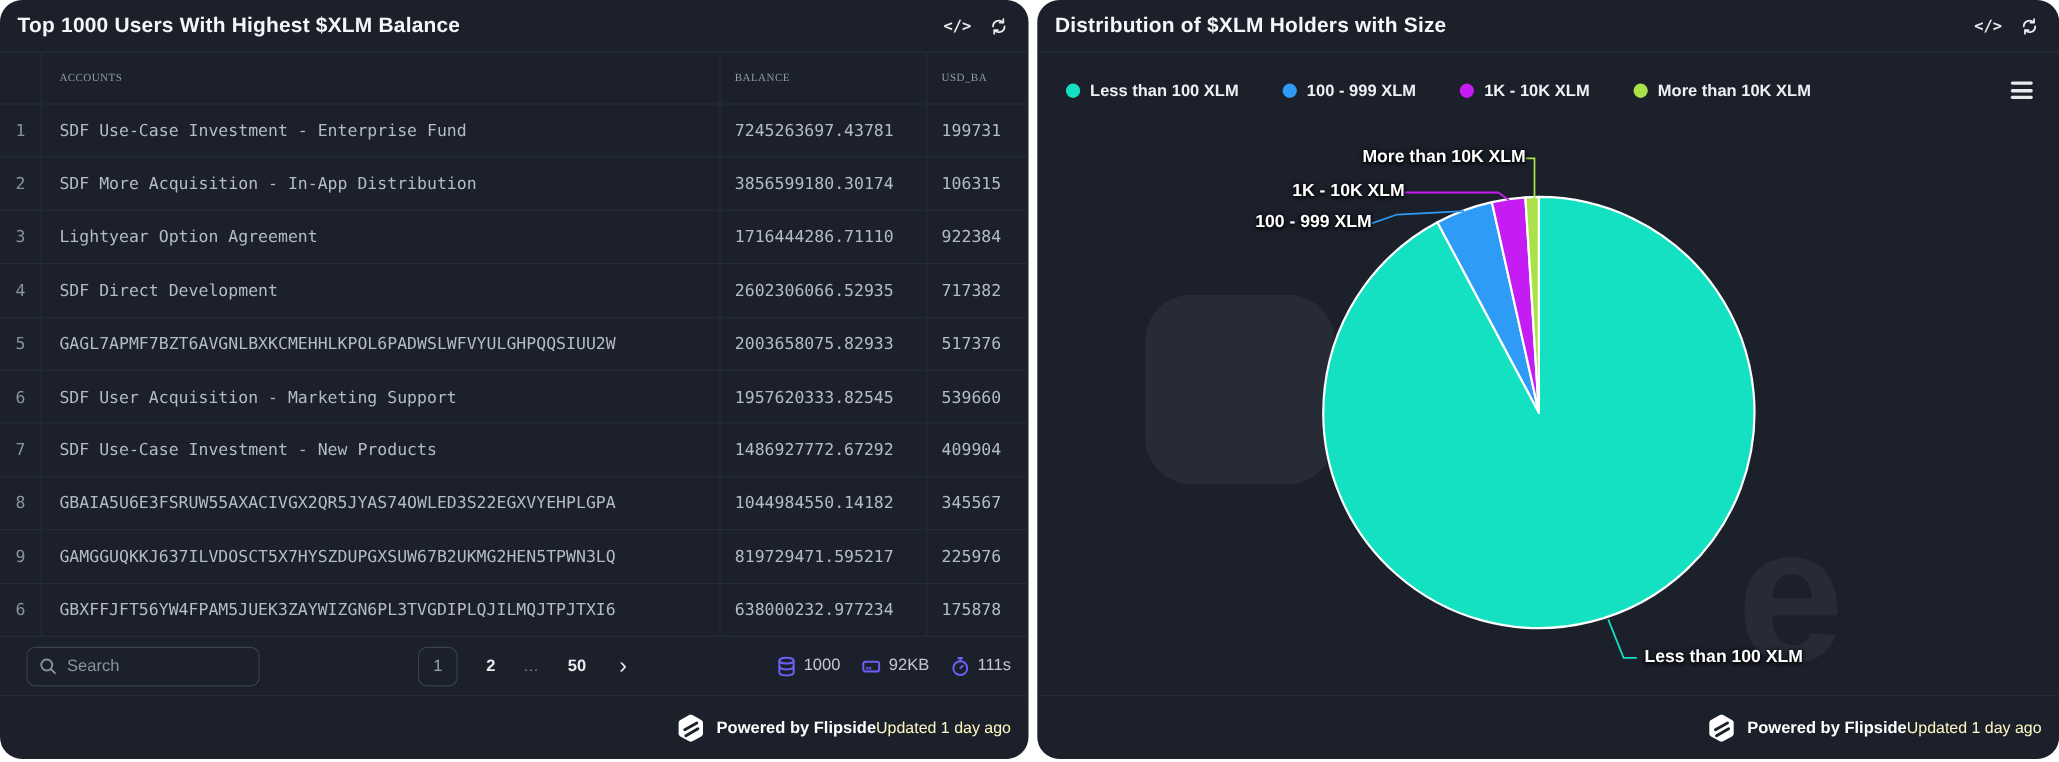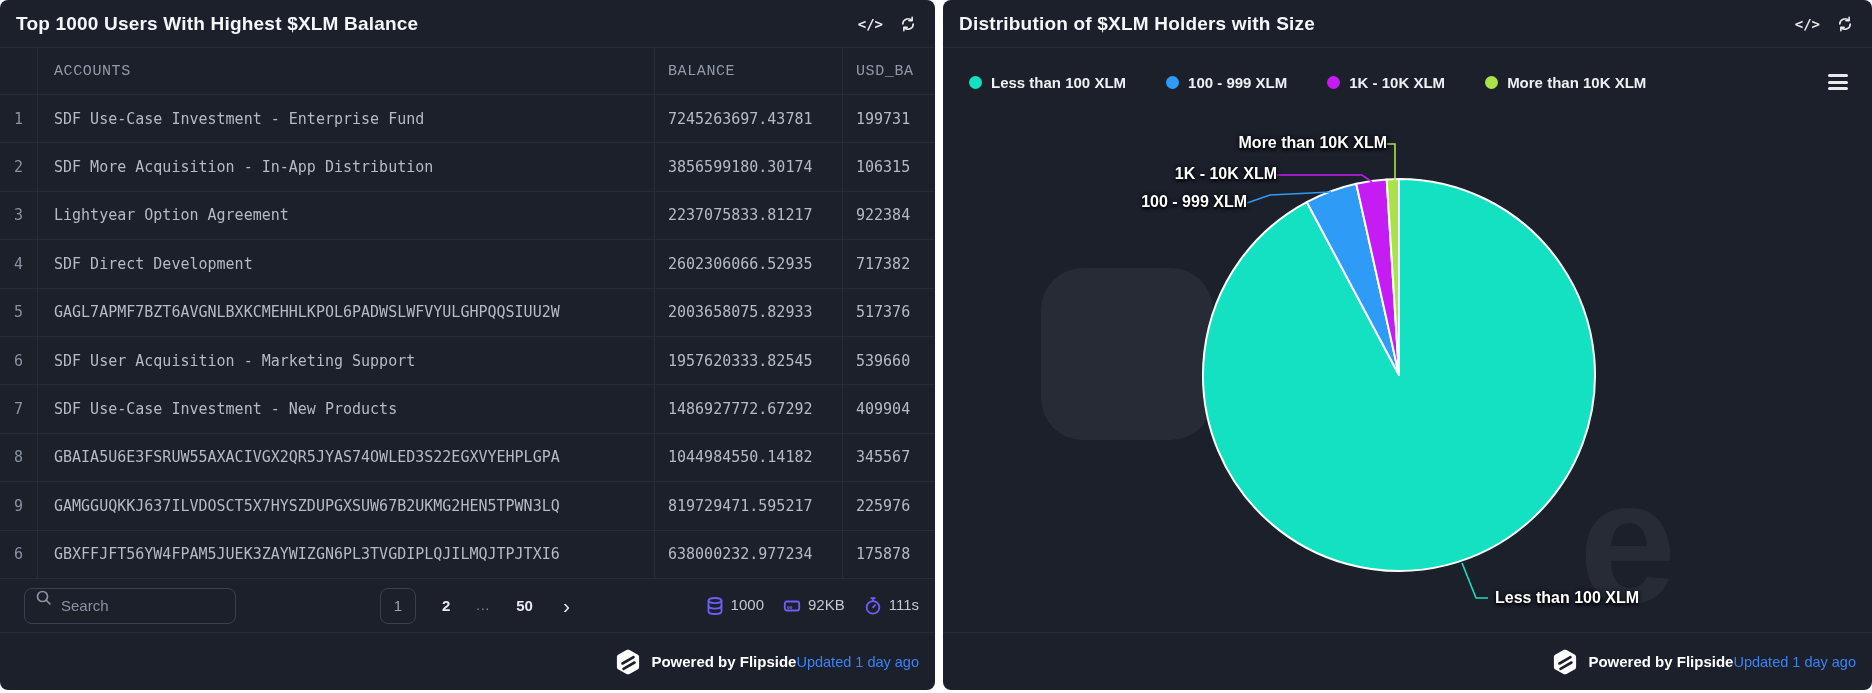--- a/index.html
+++ b/index.html
@@ -1,55 +1,55 @@
 <!DOCTYPE html>
 <html><head>
 <meta charset="utf-8">
 <style>
   * { margin:0; padding:0; box-sizing:border-box; }
   html,body { width:1872px; height:693px; background:#ffffff; font-family:"Liberation Sans",sans-serif; overflow:hidden; }
   .page { position:relative; width:1872px; height:693px; }
-  .panel { position:absolute; top:0; height:690px; background:#1b202b; border-radius:8px; overflow:hidden; }
+  .panel { position:absolute; top:0; height:690px; background:#1b202b; border-radius:20px; overflow:hidden; }
   .panel-left { left:0; width:935px; }
   .panel-right { left:943px; width:929px; }
 
   .panel-header { height:48px; display:flex; align-items:center; justify-content:space-between; padding:0 18px 0 16px; border-bottom:1px solid #262c3a; }
   .panel-title { color:#f4f6f9; font-size:19px; font-weight:700; letter-spacing:.2px; }
   .header-icons { display:flex; align-items:center; gap:16px; }
   .code-icon { color:#e8eaee; font-size:14px; font-weight:700; font-family:"DejaVu Sans Mono",monospace; cursor:pointer; }
   .icon-btn { display:flex; align-items:center; cursor:pointer; }
 
   
   .tbl { position:absolute; top:48px; left:0; right:0; bottom:112px; font-family:"DejaVu Sans Mono",monospace; }
-  .thead { display:grid; grid-template-columns:38px 617px 188px 1fr; height:46px; align-items:center; color:#939aa8; font-family:Liberation Mono, monospace; font-size:15px; letter-spacing:.04em; }
+  .thead { display:grid; grid-template-columns:38px 617px 188px 1fr; height:46px; align-items:center; color:#939aa8; font-family:Liberation Serif, serif; font-size:10px; letter-spacing:.04em; }
   .trow { display:grid; grid-template-columns:38px 617px 188px 1fr; height:48.4px; align-items:center; border-top:1px solid #262c3a; color:#b4bac6; font-size:15px; }
   .cell { height:100%; display:flex; align-items:center; overflow:hidden; white-space:nowrap; }
   .c-num { justify-content:center; color:#8a91a0; border-right:1px solid #262c3a; }
   .c-acct { padding-left:16px; border-right:1px solid #262c3a; }
   .c-bal { padding-left:13px; border-right:1px solid #262c3a; }
   .c-usd { padding-left:13px; }
   .thead .c-num { border-right:1px solid #262c3a; }
 
   
   .controls { position:absolute; left:0; right:0; bottom:58px; height:54px; border-top:1px solid #262c3a; display:flex; align-items:center; }
-  .search-box { margin-left:24px; width:212px; height:36px; border:1px solid #3a4150; border-radius:8px; display:flex; padding:0 10px; gap:9px; background:transparent; }
+  .search-box { margin-left:24px; width:212px; height:36px; border:1px solid #3a4150; border-radius:8px; display:flex; align-items:center; padding:0 10px; gap:9px; background:transparent; }
   .search-box input { background:transparent; border:none; outline:none; color:#cfd4dd; font-size:15px; width:150px; font-family:"Liberation Sans",sans-serif; }
   .search-box input::placeholder { color:#8a91a0; }
   .pagination { position:absolute; left:380px; display:flex; align-items:center; gap:26px; }
   .page-current { width:36px; height:36px; border:1px solid #3a4150; border-radius:8px; display:flex; align-items:center; justify-content:center; color:#9aa1b0; font-size:15px; cursor:pointer; }
   .page-num { color:#e8eaee; font-size:15px; font-weight:700; cursor:pointer; }
   .page-ellipsis { color:#8a91a0; font-size:13px; letter-spacing:1px; }
   .page-next { color:#e8eaee; font-size:21px; line-height:1; cursor:pointer; padding:0 4px; }
   .stats { position:absolute; right:16px; display:flex; align-items:center; gap:18px; }
   .stat { display:flex; align-items:flex-start; gap:6px; color:#c2c7d2; font-size:15px; }
 
   
   .panel-footer { position:absolute; left:0; right:0; bottom:0; height:58px; border-top:1px solid #262c3a; display:flex; align-items:center; justify-content:flex-end; padding:0 16px 0 20px; }
   .powered { display:flex; align-items:center; gap:10px; color:#ffffff; font-size:15px; font-weight:700; cursor:pointer; }
-  .updated { color:#3b82f6; font-size:14.5px; }
+  .updated { color:#fef9c3; font-size:14.5px; }
 
   
   .legend-row { height:62px; display:flex; align-items:center; padding:6px 20px 0 26px; }
   .legend-items { display:flex; align-items:center; gap:40px; }
   .legend-item { display:flex; align-items:center; gap:9px; cursor:pointer; }
   .legend-dot { width:13px; height:13px; border-radius:50%; }
   .legend-label { color:#eef0f3; font-size:15px; font-weight:600; }
   .hamburger { margin-left:auto; display:flex; flex-direction:column; gap:3.5px; cursor:pointer; padding:4px; }
   .hamburger span { display:block; width:20px; height:3px; border-radius:2px; background:#e8eaee; }
 
@@ -99,21 +99,21 @@
         </div>
       <div class="trow">
           <div class="cell c-num">2</div>
           <div class="cell c-acct">SDF More Acquisition - In-App Distribution</div>
           <div class="cell c-bal">3856599180.30174</div>
           <div class="cell c-usd">106315</div>
         </div>
       <div class="trow">
           <div class="cell c-num">3</div>
           <div class="cell c-acct">Lightyear Option Agreement</div>
-          <div class="cell c-bal">2237075833.81217</div>
+          <div class="cell c-bal">1716444286.71110</div>
           <div class="cell c-usd">922384</div>
         </div>
       <div class="trow">
           <div class="cell c-num">4</div>
           <div class="cell c-acct">SDF Direct Development</div>
           <div class="cell c-bal">2602306066.52935</div>
           <div class="cell c-usd">717382</div>
         </div>
       <div class="trow">
           <div class="cell c-num">5</div>

